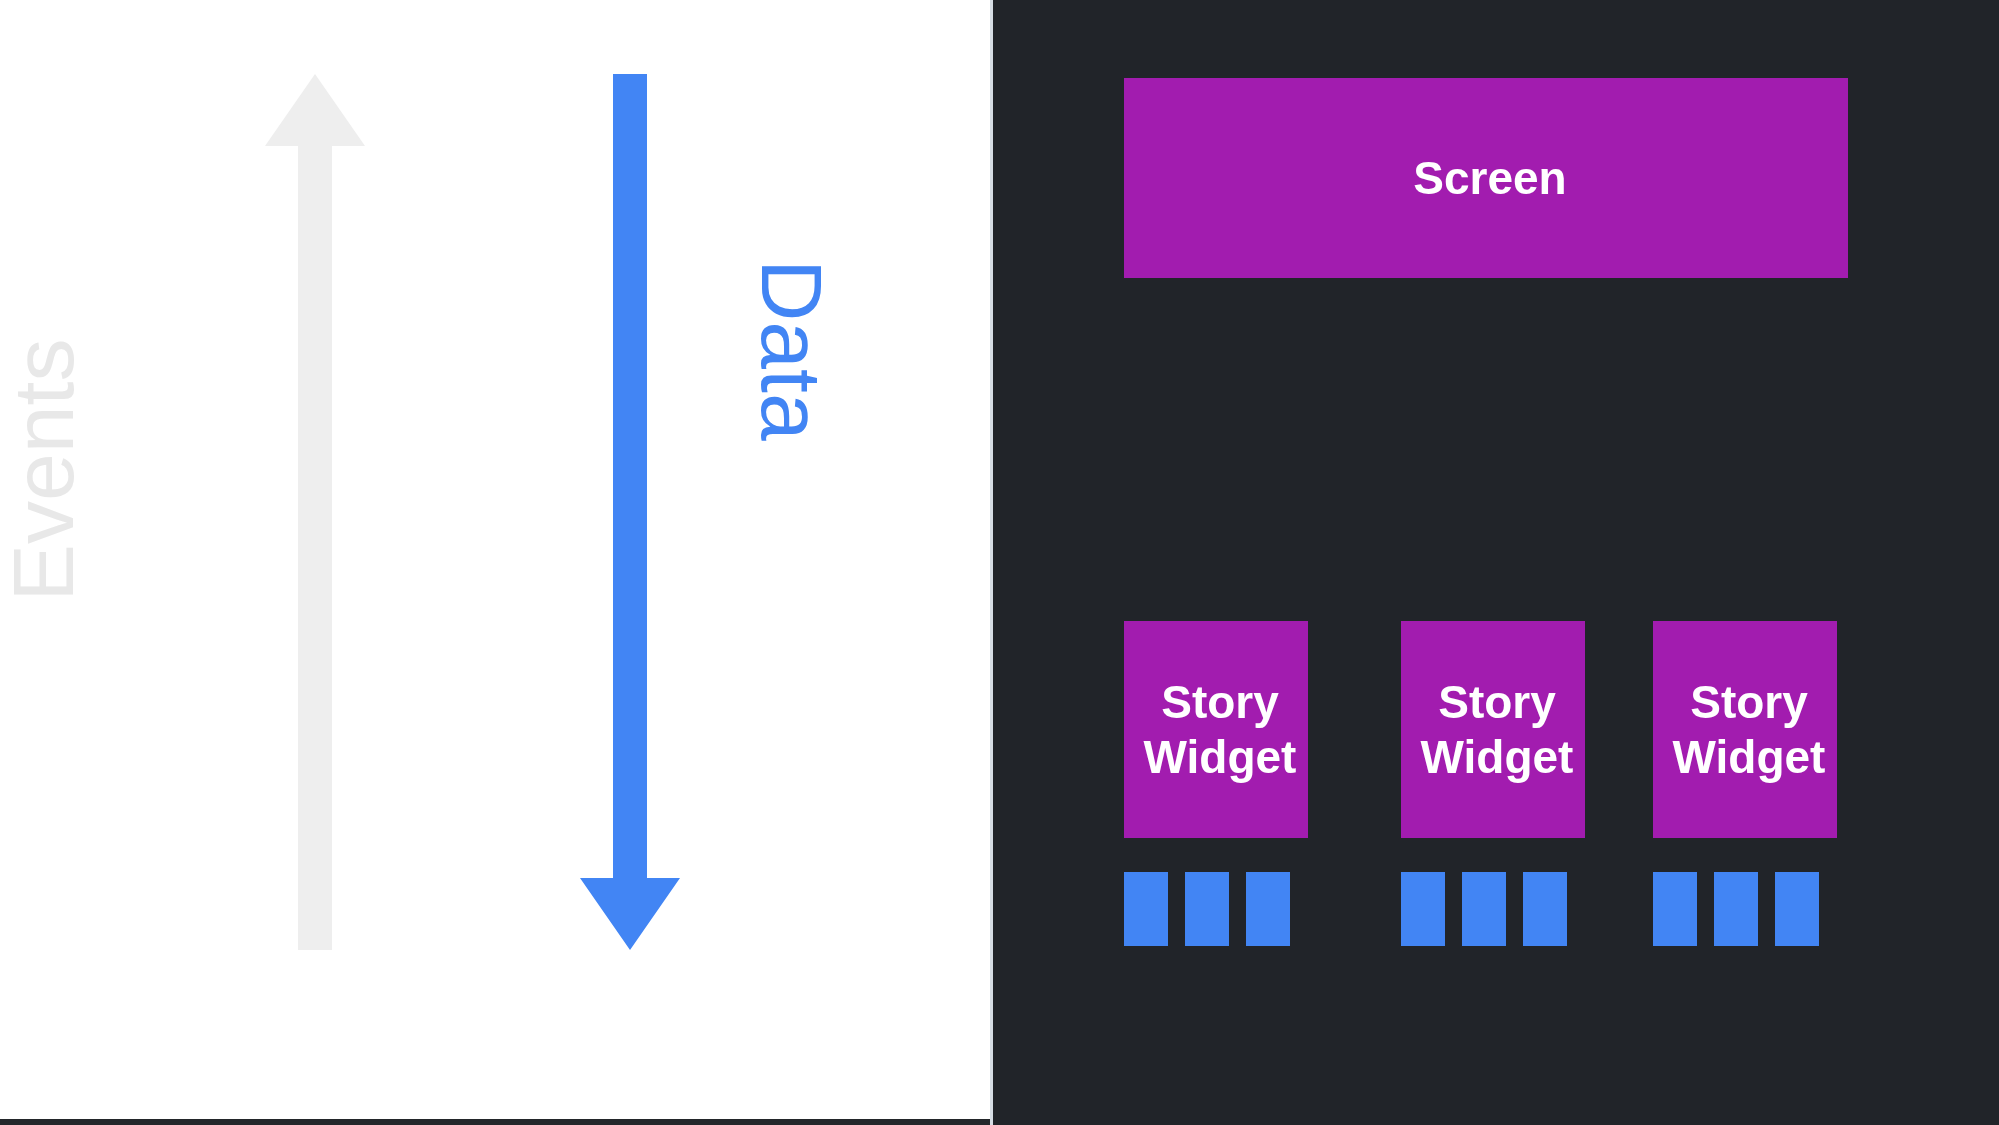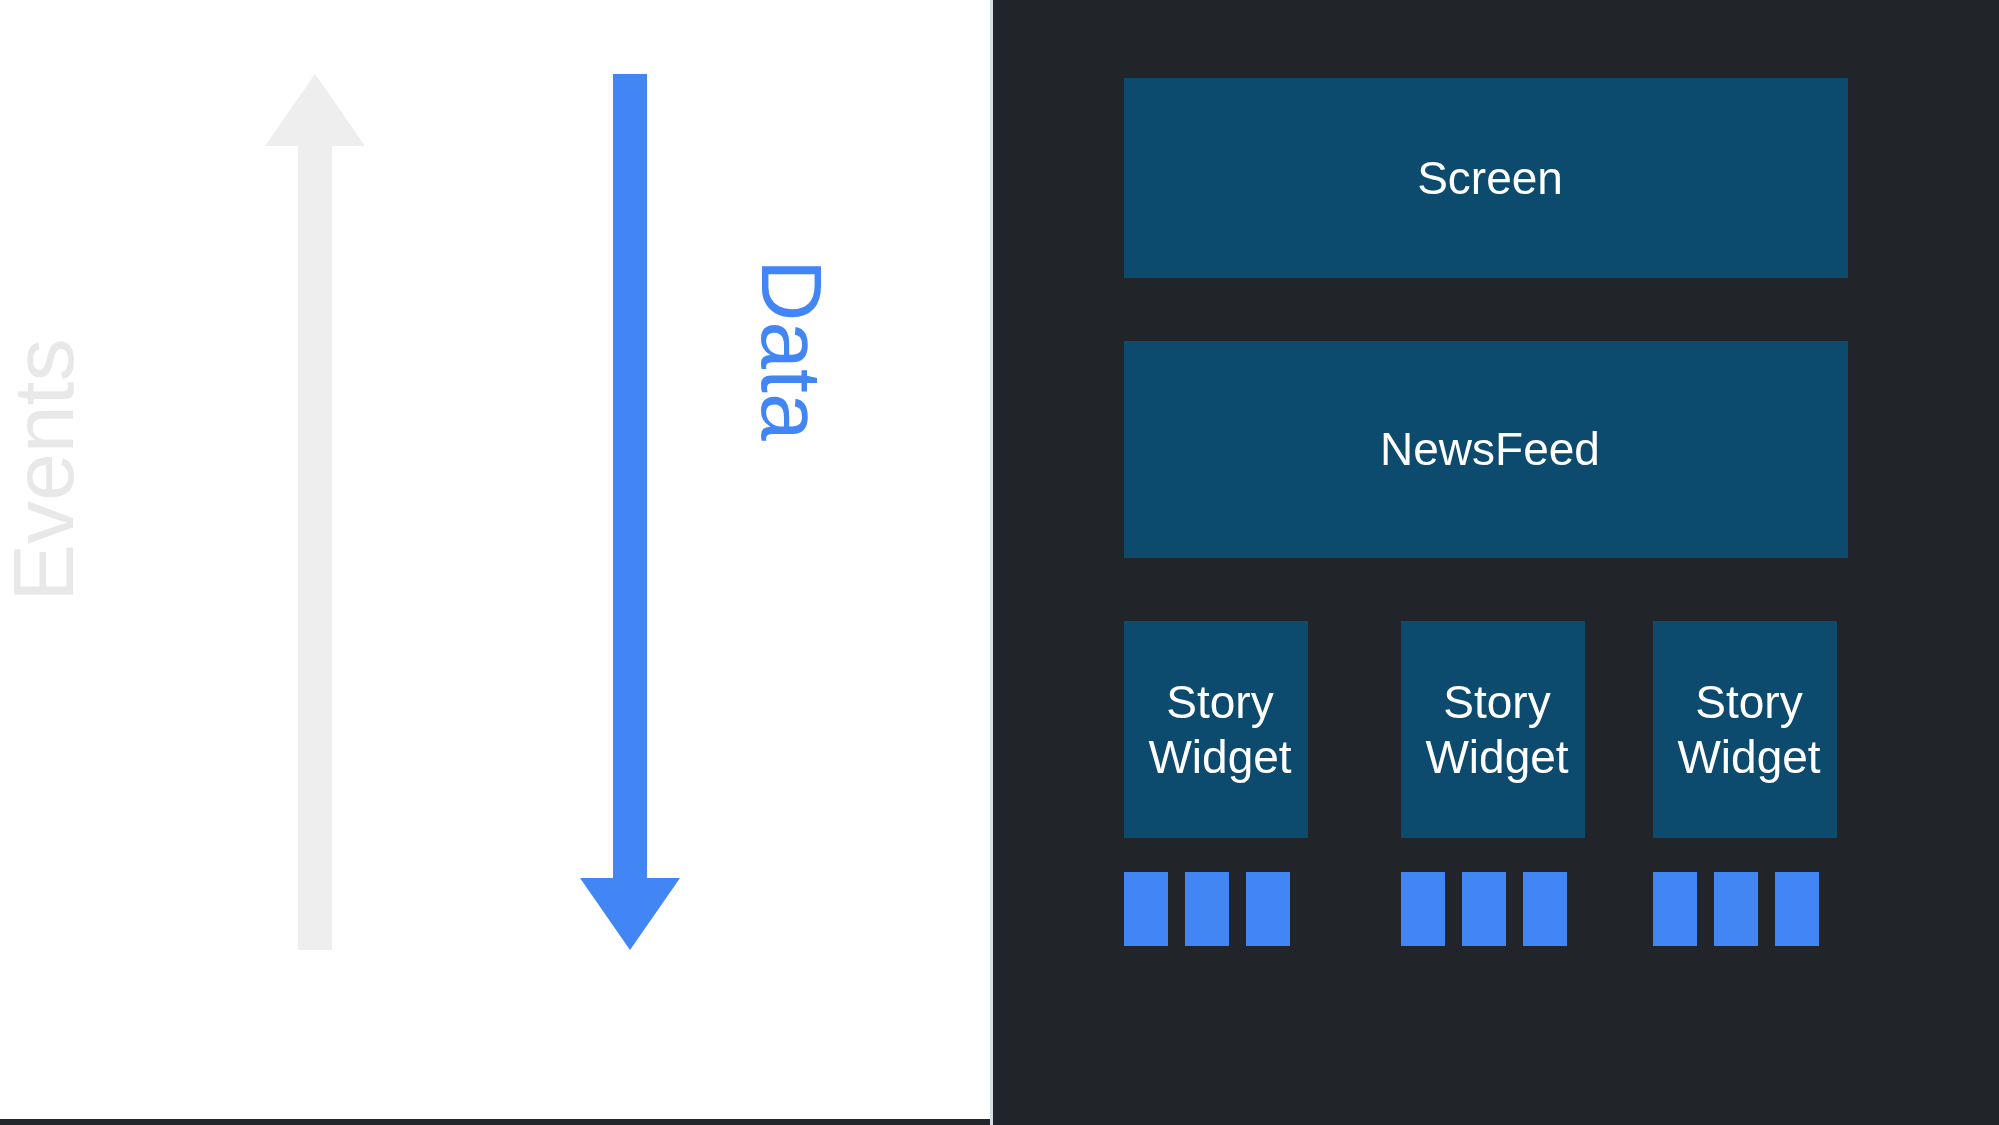--- a/index.html
+++ b/index.html
@@ -88,28 +88,28 @@
     top: 0;
     width: 1009px;
     height: 1125px;
     background: #212429;
     border-left: 3px solid #d6dde4;
     box-sizing: border-box;
   }
 
   .node {
     position: absolute;
-    background: #0c4a6e;
+    background: #a21caf;
     color: #ffffff;
     display: flex;
     align-items: center;
     justify-content: center;
     text-align: center;
     font-size: 46px;
-    font-weight: 400;
+    font-weight: 700;
     line-height: 1.18;
     box-sizing: border-box;
     padding-left: 8px;
   }
 
   .node-screen {
     left: 131px;
     top: 78px;
     width: 724px;
     height: 200px;
@@ -166,21 +166,20 @@
 
     <div class="vlabel data-label">Data</div>
   </div>
 
   <div class="bottom-rule"></div>
 
   <div class="right-panel">
 
     <div class="node node-screen">Screen</div>
 
-    <div class="node node-newsfeed">NewsFeed</div>
 
     <div class="node node-widget widget-0">
       <span>
         <span>Story</span><br>
         <span>Widget</span>
       </span>
     </div>
 
     <div class="node node-widget widget-1">
       <span>

